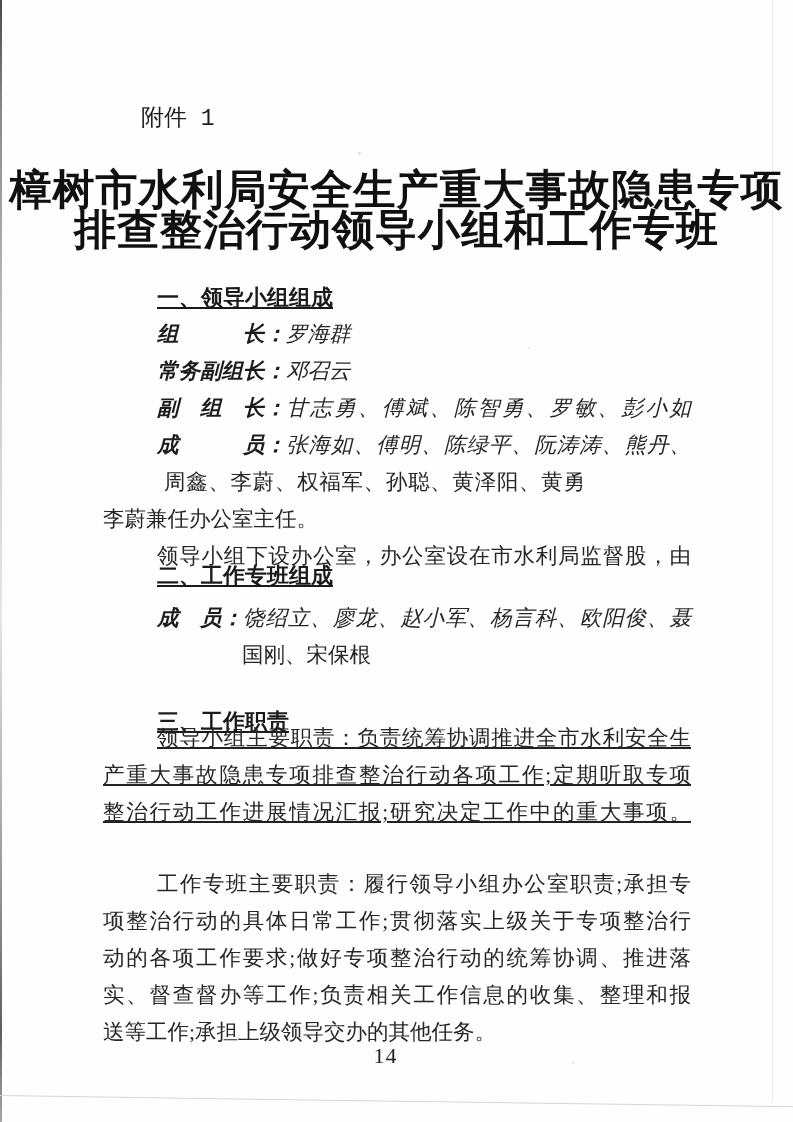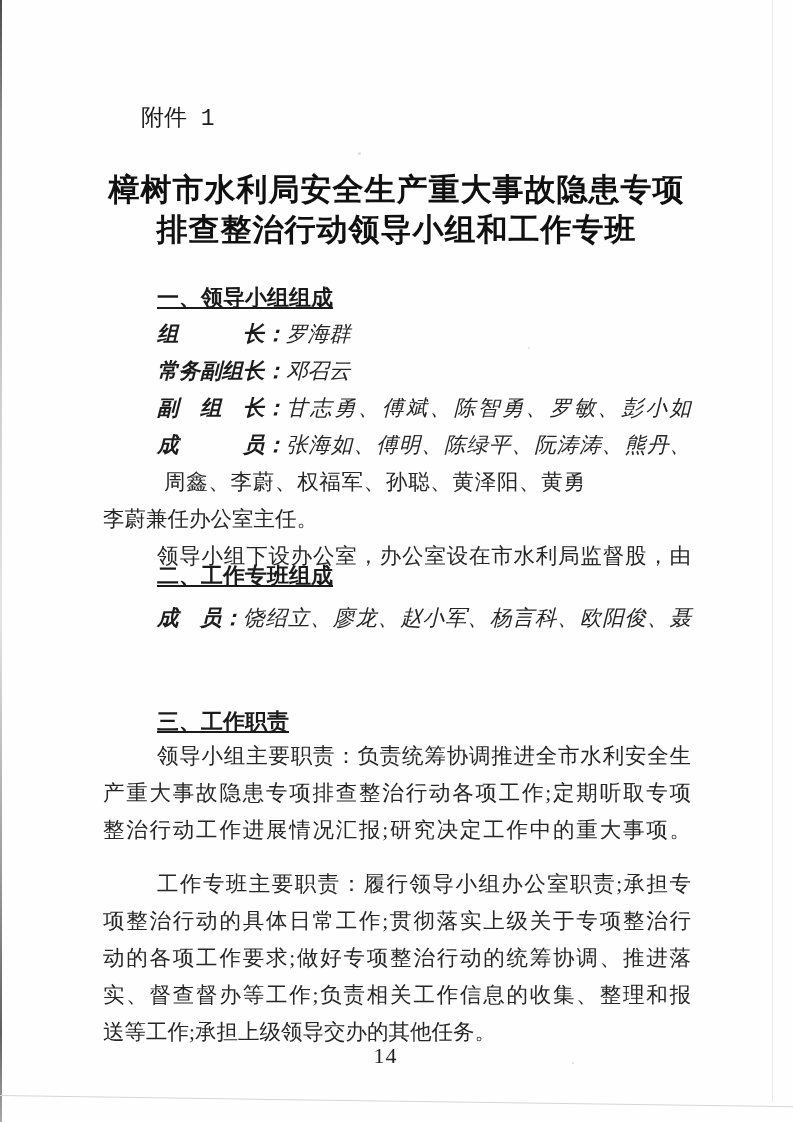--- a/index.html
+++ b/index.html
@@ -40,37 +40,37 @@
   
   .attachment {
     position: absolute; left: 115px; top: 104px;
     font-family: Liberation Mono, monospace;
     font-size: 23px; line-height: 30px; color: #1d1d1d; margin-left: 26px;
   }
   .title {
     position: absolute; left: 0; top: 170px; width: 793px; margin: 0;
     text-align: center;
     font-family: "Liberation Sans", sans-serif;
-    font-weight: 700; font-size: 31px; line-height: 40px;
+    font-weight: 700; font-size: 42px; line-height: 40px;
     letter-spacing: 1px; color: #101010;
   }
   .heading {
     position: absolute; left: 157px;
     font-family: "Liberation Sans", sans-serif;
     font-weight: 700; font-size: 22px; line-height: 30px; color: #1a1a1a; text-decoration: underline;
   }
   .h-sec1 { top: 283px; }
   .h-sec2 { top: 561px; }
   .h-sec3 { top: 707px; }
 
   .group { position: absolute; left: 103px; width: 588px; font-size: 21.5px; line-height: 37px; }
   .g-rows1  { top: 316px; }
   .g-office { top: 501px; }
   .g-rows2  { top: 600px; }
-  .g-para1  { top: 738px; }
+  .g-para1  { top: 720px; text-decoration: underline; }
   .g-para2  { top: 849px; margin-top: 17px; }
 
   .frow { display: flex; padding-left: 54px; font-style: italic; }
   .lbl {
     font-family: "Liberation Sans", sans-serif;
     font-weight: 700; white-space: pre; color: #1c1c1c; flex: none;
   }
   .val { font-family: "Liberation Serif", serif; color: #262626; white-space: pre; }
   .val.fill {
     flex: 1; white-space: normal;
@@ -143,20 +143,21 @@
     <div class="pline first">领导小组下设办公室，办公室设在市水利局监督股，由</div>
   </div>
 
   <div class="heading h-sec2">二、工作专班组成</div>
 
   <div class="group g-rows2">
     <div class="frow">
       <span class="lbl">成　员：</span>
       <span class="val fill">饶绍立、廖龙、赵小军、杨言科、欧阳俊、聂</span>
     </div>
+    <div class="cont p">国刚、宋保根</div>
   </div>
 
   <div class="heading h-sec3">三、工作职责</div>
 
   <div class="group g-para1">
     <div class="pline first">领导小组主要职责：负责统筹协调推进全市水利安全生</div>
     <div class="pline">产重大事故隐患专项排查整治行动各项工作;定期听取专项</div>
     <div class="pline">整治行动工作进展情况汇报;研究决定工作中的重大事项。</div>
   </div>
 

